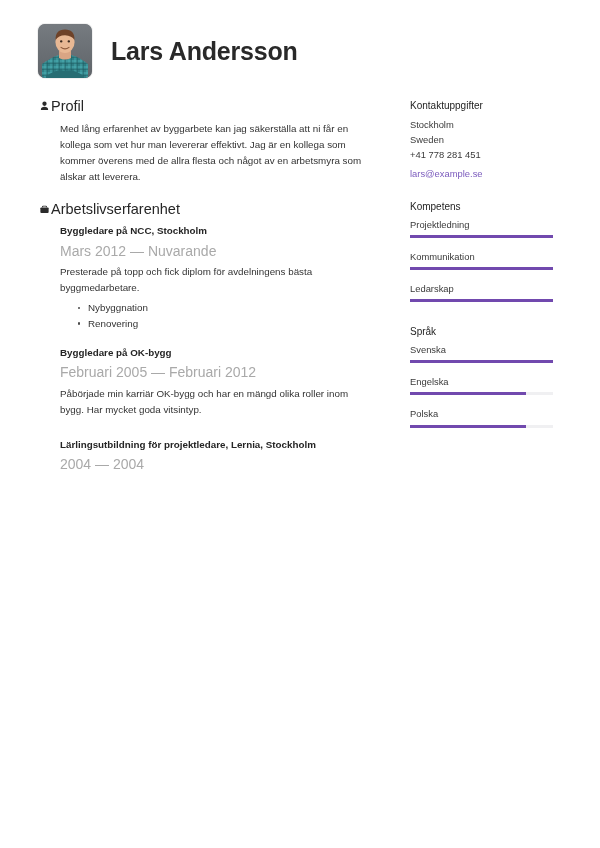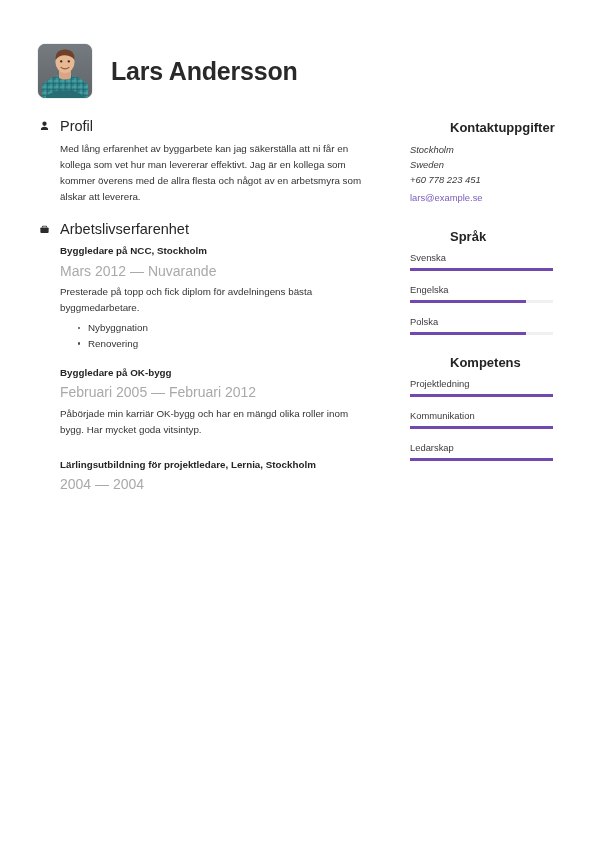--- a/index.html
+++ b/index.html
@@ -17,22 +17,21 @@
     position: relative;
     width: 600px; height: 848px;
     background: #ffffff;
     overflow: hidden;
   }
 
   
   .header {
     display: flex;
     align-items: center;
-    padding: 12px 0 0 38px;
-    margin-top: 32px;
+    padding: 24px 0 0 38px;
   }
   .avatar {
     width: 54px; height: 54px;
     border-radius: 7px;
     overflow: hidden;
     flex: 0 0 auto;
     background: #6e7378;
     box-shadow: 0 0 0 1px rgba(0,0,0,0.06);
   }
   .avatar svg { display: block; width: 54px; height: 54px; }
@@ -59,21 +58,20 @@
     width: 228px;
     padding-left: 38px;
     padding-right: 40px;
   }
 
   
   .section { margin-bottom: 16px; }
   .section-head {
     display: flex;
     align-items: center;
-    gap: 9px;
     margin-bottom: 6px;
   }
   .section-icon {
     width: 13px; height: 13px;
     flex: 0 0 13px;
     display: flex;
     align-items: center;
     justify-content: center;
     color: #2b2b2b;
   }
@@ -133,32 +131,30 @@
     position: absolute;
     left: 0; top: 6.5px;
     width: 2.4px; height: 2.4px;
     border-radius: 50%;
     background: #4a4a4a;
   }
 
   
   .side-block { margin-bottom: 18px; }
   .side-title {
-    font-size: 13px;
-    font-weight: 700;
+    font-size: 10px;
+    font-weight: 400;
     color: #242424;
     margin-bottom: 4px;
     line-height: 1.5;
-    margin-left: 40px;
   }
   .side-line {
     font-size: 9.4px;
     line-height: 1.62;
     color: #3a3a3a;
-    font-style: italic;
   }
   .side-link {
     font-size: 9.4px;
     line-height: 1.62;
     color: #7b5bbd;
     text-decoration: none;
     display: inline-block;
     text-align: center;
   }
 
@@ -293,22 +289,49 @@
       </div>
 
     </div>
 
     <div class="col-right">
 
       <div class="side-block">
         <div class="side-title">Kontaktuppgifter</div>
         <div class="side-line">Stockholm</div>
         <div class="side-line">Sweden</div>
-        <div class="side-line">+60 778 223 451</div>
+        <div class="side-line">+41 778 281 451</div>
         <a class="side-link" href="#" style="color: rgb(123, 91, 189);">lars@example.se</a>
+      </div>
+
+      <div class="side-block">
+        <div class="side-title">Kompetens</div>
+
+        <div class="meter">
+          <div class="meter-label">Projektledning</div>
+          <div class="meter-track" style="background: rgb(240, 240, 242);">
+            <div class="meter-fill" style="width: 100%; background: rgb(113, 73, 174);"></div>
+          </div>
+        </div>
+        <div class="meter-sp"></div>
+
+        <div class="meter">
+          <div class="meter-label">Kommunikation</div>
+          <div class="meter-track" style="background: rgb(240, 240, 242);">
+            <div class="meter-fill" style="width: 100%; background: rgb(113, 73, 174);"></div>
+          </div>
+        </div>
+        <div class="meter-sp"></div>
+
+        <div class="meter">
+          <div class="meter-label">Ledarskap</div>
+          <div class="meter-track" style="background: rgb(240, 240, 242);">
+            <div class="meter-fill" style="width: 100%; background: rgb(113, 73, 174);"></div>
+          </div>
+        </div>
       </div>
 
       <div class="side-block" style="margin-top:22px;">
         <div class="side-title">Språk</div>
 
         <div class="meter">
           <div class="meter-label">Svenska</div>
           <div class="meter-track" style="background: rgb(240, 240, 242);">
             <div class="meter-fill" style="width: 100%; background: rgb(113, 73, 174);"></div>
           </div>
@@ -324,43 +347,16 @@
         <div class="meter-sp"></div>
 
         <div class="meter">
           <div class="meter-label">Polska</div>
           <div class="meter-track" style="background: rgb(240, 240, 242);">
             <div class="meter-fill" style="width: 81%; background: rgb(113, 73, 174);"></div>
           </div>
         </div>
       </div>
 
-      <div class="side-block">
-        <div class="side-title">Kompetens</div>
-
-        <div class="meter">
-          <div class="meter-label">Projektledning</div>
-          <div class="meter-track" style="background: rgb(240, 240, 242);">
-            <div class="meter-fill" style="width: 100%; background: rgb(113, 73, 174);"></div>
-          </div>
-        </div>
-        <div class="meter-sp"></div>
-
-        <div class="meter">
-          <div class="meter-label">Kommunikation</div>
-          <div class="meter-track" style="background: rgb(240, 240, 242);">
-            <div class="meter-fill" style="width: 100%; background: rgb(113, 73, 174);"></div>
-          </div>
-        </div>
-        <div class="meter-sp"></div>
-
-        <div class="meter">
-          <div class="meter-label">Ledarskap</div>
-          <div class="meter-track" style="background: rgb(240, 240, 242);">
-            <div class="meter-fill" style="width: 100%; background: rgb(113, 73, 174);"></div>
-          </div>
-        </div>
-      </div>
-
     </div>
 
   </div>
 </div>
 
 </body></html>

